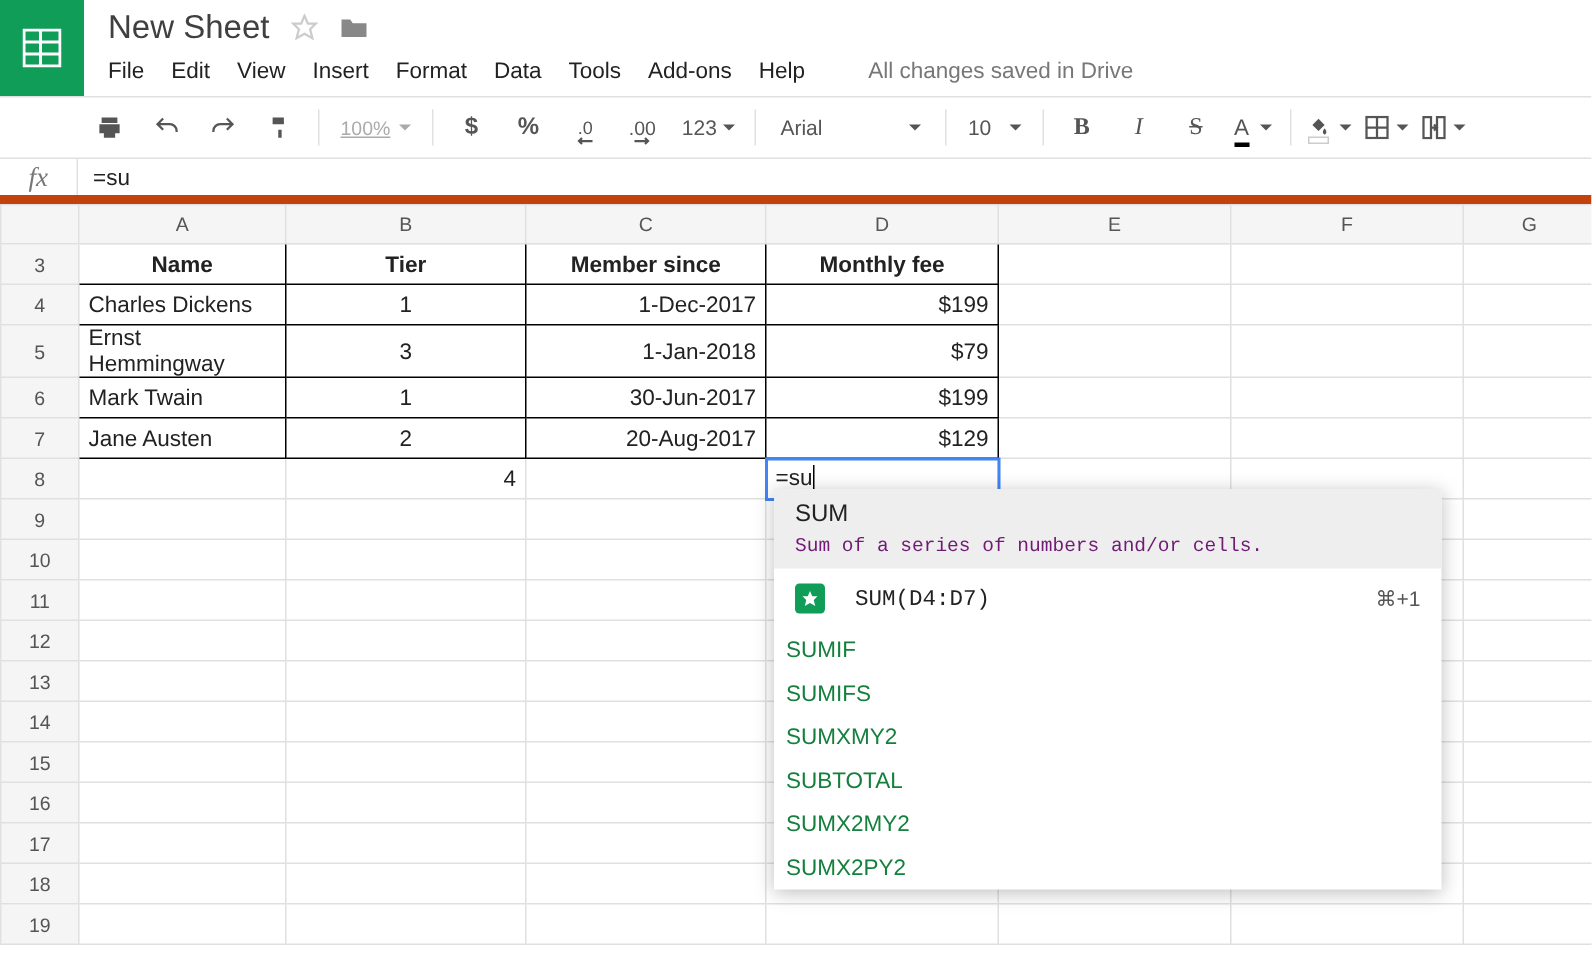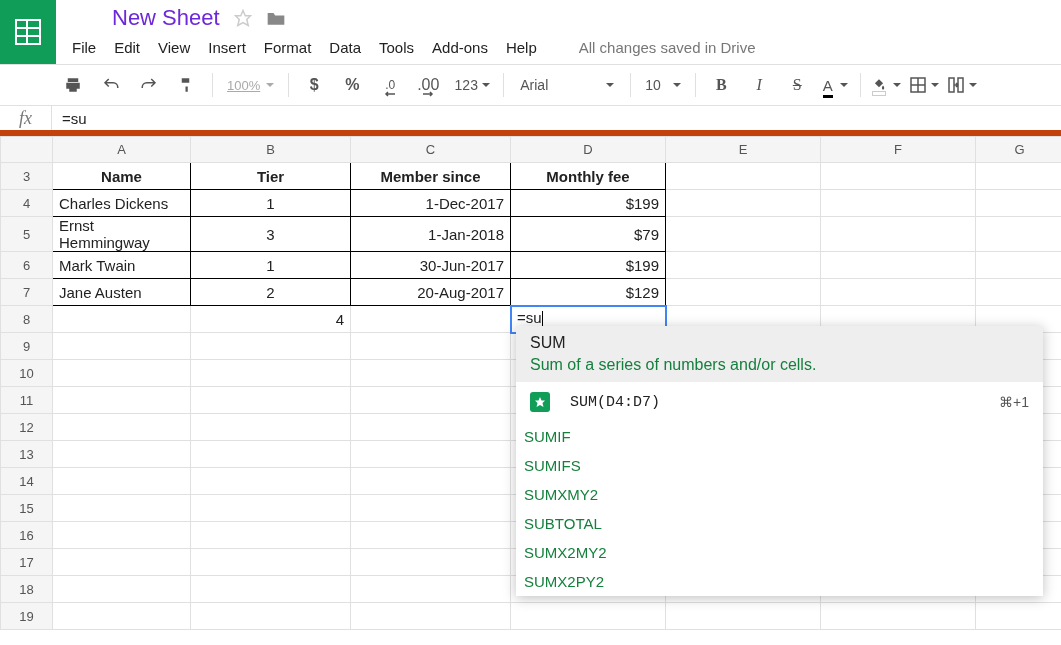--- a/index.html
+++ b/index.html
@@ -5,21 +5,21 @@
   * { box-sizing: border-box; margin: 0; padding: 0; }
   body { font-family: Arial, sans-serif; font-size: 13px; color: #222; background: #fff; width: 1061px; height: 645px; overflow: hidden; position: relative; }
 
   
   .header { display: flex; align-items: flex-start; height: 64px; }
   .logo-box { width: 56px; height: 64px; background: #0f9d58; display: flex; align-items: center; justify-content: center; }
   .logo-cells { width: 26px; height: 26px; }
   .logo-cells svg { display: block; }
   .title-area { padding: 5px 0 0 16px; }
   .title-row { display: flex; align-items: center; gap: 14px; }
-  .doc-title { font-size: 22px; color: #6d28d9; font-weight: 400; margin-left: 40px; }
+  .doc-title { font-size: 22px; color: #404040; font-weight: 400; }
   .star-icon, .folder-icon { color: #bbb; }
   .star-icon svg, .folder-icon svg { display: block; }
   .menu-bar { display: flex; gap: 18px; margin-top: 8px; font-size: 15px; color: #222; align-items: center; }
   .menu-item { cursor: pointer; }
   .save-status { color: #777; margin-left: 24px; font-size: 15px; }
 
   
   .toolbar { height: 42px; border-top: 1px solid #e0e0e0; border-bottom: 1px solid #e0e0e0; display: flex; align-items: center; padding: 0 8px 0 56px; gap: 4px; color: #555; }
   .tbtn { display: flex; align-items: center; justify-content: center; width: 34px; height: 28px; cursor: pointer; }
   .tbtn svg { display:block; }
@@ -59,24 +59,24 @@
   .dnum { text-align: right !important; margin-top: 16px; }
   .dname { text-align: left !important; }
   .dctr { text-align: center !important; }
 
   
   .active-cell { outline: 2px solid #4285f4; outline-offset: -1px; text-align: left !important; padding: 0 6px; font-size: 15px; position: relative; }
   .active-cell .cursor-bar { display:inline-block; width:1px; height:18px; background:#000; vertical-align:middle; }
   .sel-handle { position:absolute; right:-4px; bottom:-4px; width:7px; height:7px; background:#4285f4; }
 
   
-  .autocomplete { position: absolute; left: 516px; top: 30px; width: 527px; background: #fff; box-shadow: 0 2px 12px rgba(0,0,0,0.25); z-index: 10; font-size: 14px; }
+  .autocomplete { position: absolute; left: 516px; top: 30px; width: 445px; background: #fff; box-shadow: 0 2px 12px rgba(0,0,0,0.25); z-index: 10; font-size: 14px; }
   .ac-head { background: #eee; padding: 8px 14px; }
   .ac-head-title { font-size: 16px; color: #222; margin-bottom: 4px; }
-  .ac-head-desc { font-size: 16px; color: #15803d; }
+  .ac-head-desc { font-size: 13px; color: #701a75; font-family: Liberation Mono, monospace; }
   .ac-suggest-row { display: flex; align-items: center; padding: 10px 14px; gap: 20px; }
   .ac-suggest-badge { width: 20px; height: 20px; background: #0f9d58; border-radius: 3px; display:flex; align-items:center; justify-content:center; }
   .ac-suggest-text { font-family: 'Courier New', monospace; font-size: 15px; flex: 1; }
   .ac-shortcut { color: #555; font-size: 14px; }
   .ac-item { padding: 6px 8px; font-size: 15px; color: #15803d; cursor: pointer; }
 </style>
 </head>
 <body>
 
 <div class="header">
@@ -147,21 +147,21 @@
     </div>
   <div class="tsep"></div>
   <div class="tbtn" style="font-size:16px;font-weight:bold">$</div>
   <div class="tbtn" style="font-size:16px;font-weight:bold">%</div>
   <div class="tbtn" style="font-size:12px;position:relative">
       <span>.0</span>
       <svg style="position:absolute;bottom:2px;left:10px" width="14" height="6" viewBox="0 0 14 6" fill="none" stroke="#555" stroke-width="1.5">
         <path d="M4 3h8M5 1l-2 2 2 2"></path>
       </svg>
     </div>
-  <div class="tbtn" style="font-size:16px;position:relative">
+  <div class="tbtn" style="font-size:13px;position:relative">
       <span>.00</span>
       <svg style="position:absolute;bottom:2px;left:10px" width="14" height="6" viewBox="0 0 14 6" fill="none" stroke="#555" stroke-width="1.5">
         <path d="M2 3h8M9 1l2 2-2 2"></path>
       </svg>
     </div>
   <div class="tbtn" style="width:46px;font-size:14px;gap:4px">
       <span>123</span>
       <span class="caret"></span>
     </div>
   <div class="tsep"></div>

